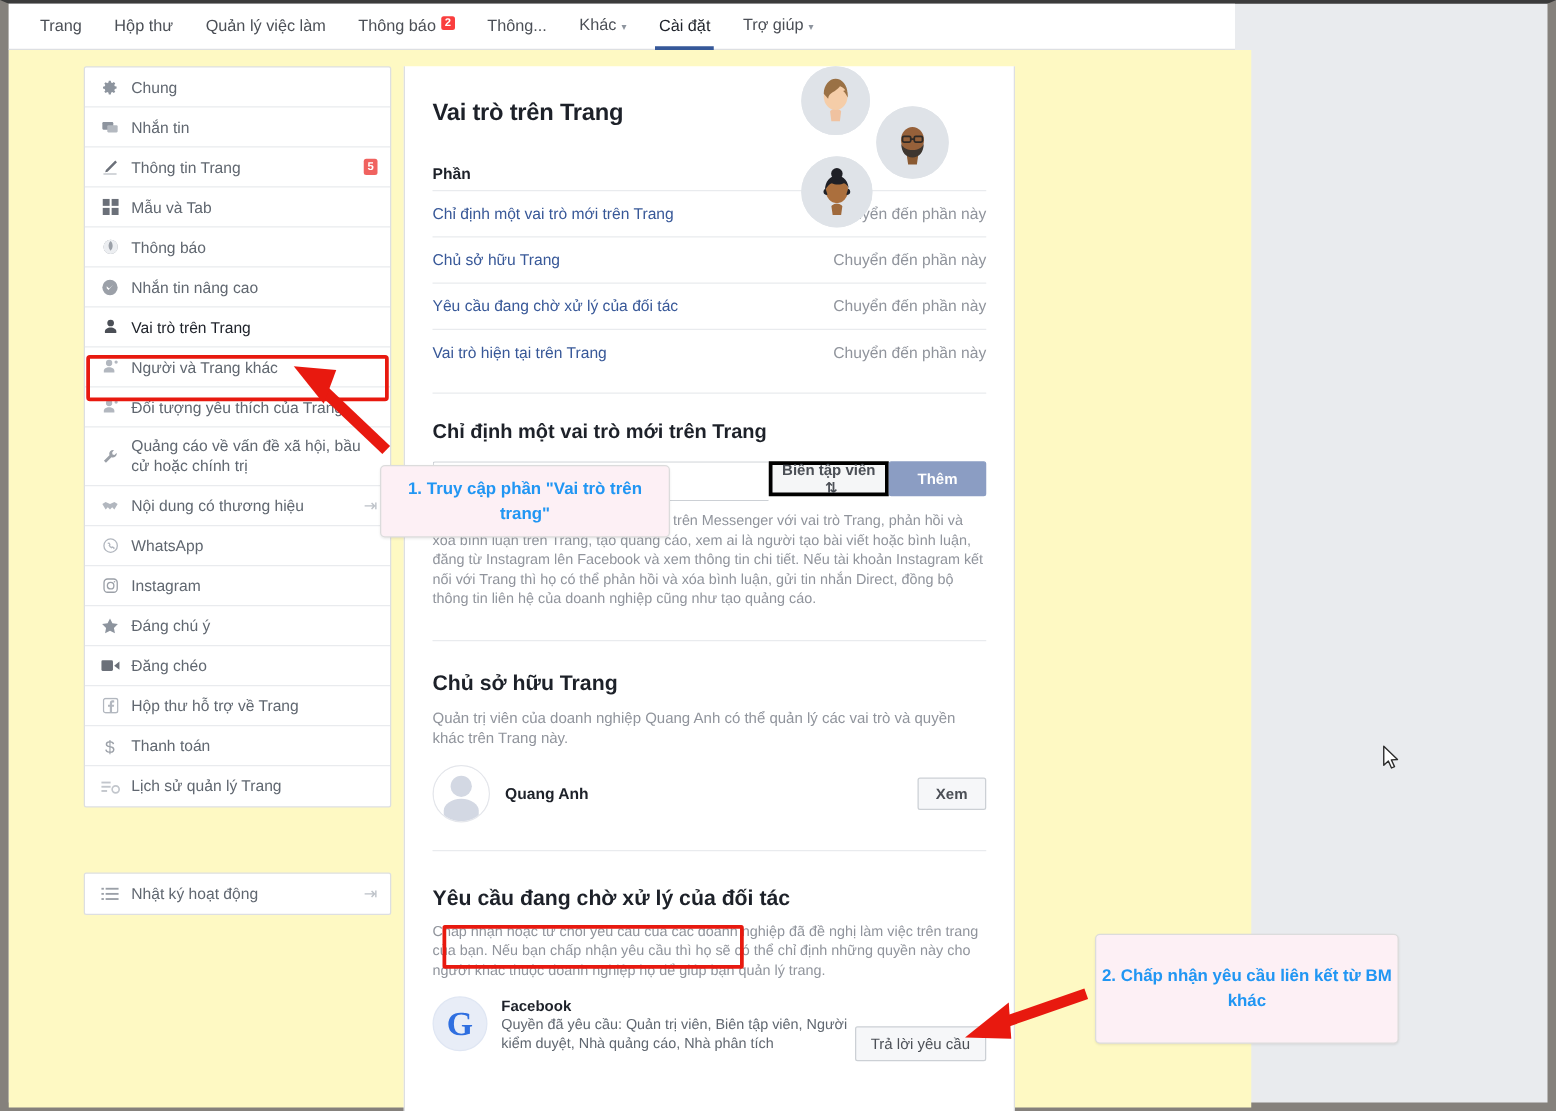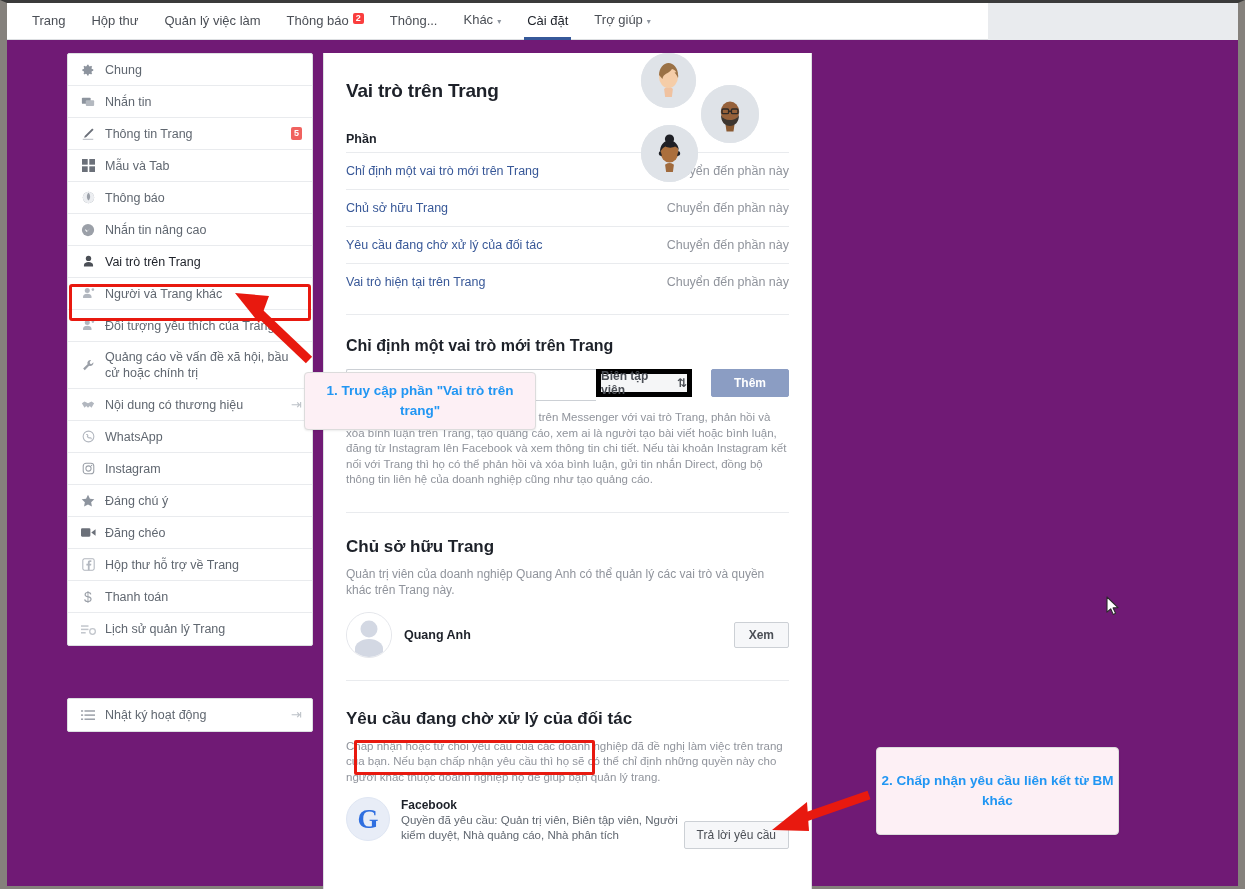--- a/index.html
+++ b/index.html
@@ -42,21 +42,21 @@
   }
   .nav-badge {
     display: inline-block; background: #fa3e3e; color: #fff;
     font-size: 9px; line-height: 11px; font-weight: bold;
     padding: 0px 3px; border-radius: 2px;
     margin-left: 4px; position: relative; top: -4px;
   }
   .caret { font-size: 8px; margin-left: 4px; color: #8d949e; }
 
   
-  .page { position: absolute; left: 0; top: 37px; width: 1231px; height: 846px; background:#701a75; }
+  .page { position: absolute; left: 0; top: 37px; width: 994px; height: 846px; background:#fef9c3; }
 
   
   .sidebar {
     position: absolute; left: 60px; top: 13px;
     width: 246px;
     background: #fff;
     border: 1px solid #dddfe2;
     border-radius: 2px;
   }
   .side-item {
@@ -130,26 +130,26 @@
   .blk-h { font-size: 16px; font-weight: bold; color: #1d2129; padding-top: 22px; }
   .addrow { display: flex; margin-top: 14px; }
   .addinput {
     flex: 1; height: 28px; border: 1px solid #ccd0d5; border-right: none;
     border-radius: 2px 0 0 2px; padding: 15px 8px;
     font-size: 12px; color: #1d2129; background: #fff;
     font-family: inherit;
   }
   .addinput::placeholder { color: #90949c; }
   .rolesel {
-    width: 96px; height: 28px; border: 5px solid #000000;
+    width: 96px; height: 28px; border: 3px solid #000000;
     background: #f5f6f7; font-size: 12px; font-weight: bold; color: #4b4f56;
-    display: flex; align-items: center; justify-content: center; cursor: pointer;
+    display: flex; align-items: center; justify-content: center; cursor: pointer; flex-direction: column;
   }
   .addbtn {
-    width: 78px; height: 28px; margin-left: 19px;
+    width: 78px; height: 28px; margin-left: 0;
     background: #8b9dc3; color: #fff; font-size: 12px; font-weight: bold;
     border: 1px solid #8b9dc3; border-radius: 2px;
     display: flex; align-items: center; justify-content: center; cursor: pointer;
   }
   .desc { font-size: 11.5px; color: #90949c; line-height: 15.5px; margin-top: 9px; }
 
   .owner-h { font-size: 17px; font-weight: bold; color: #1d2129; padding-top: 24px; }
   .owner-p { font-size: 12px; color: #90949c; line-height: 16px; margin-top: 9px; }
   .owner-row { display: flex; align-items: center; margin-top: 14px; padding-bottom: 22px; }
   .owner-name { font-size: 12.5px; font-weight: bold; color: #1d2129; margin-left: 12px; flex: 1; }

